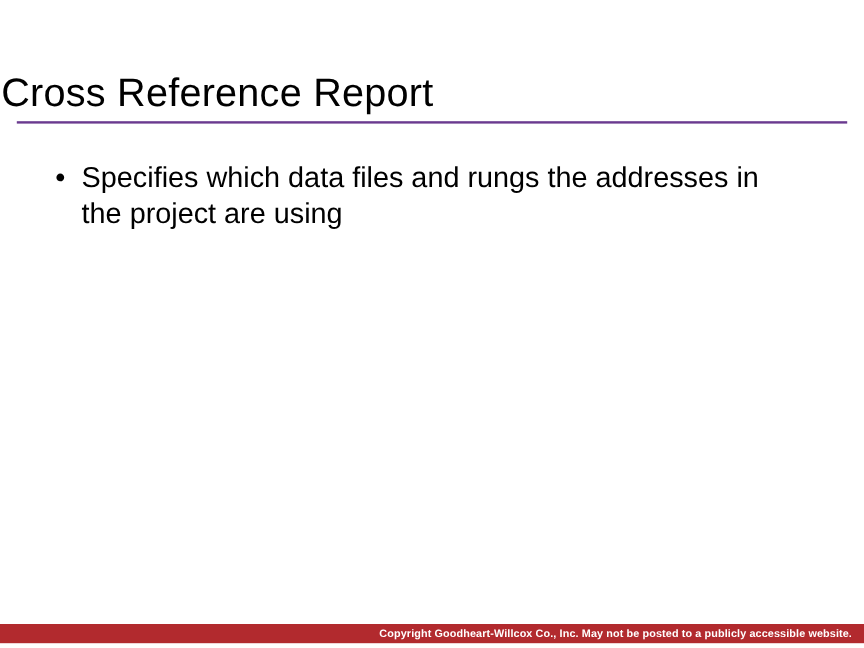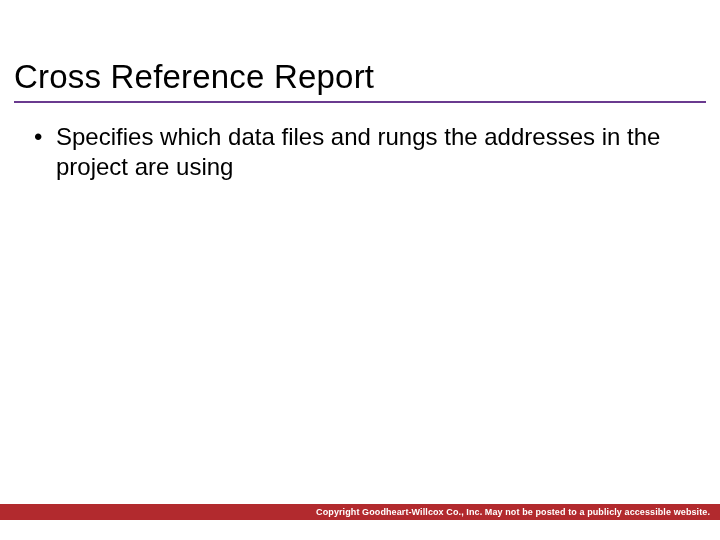--- a/index.html
+++ b/index.html
@@ -13,21 +13,21 @@
     position: relative;
   }
   .slide {
     width: 720px;
     height: 540px;
     position: relative;
     box-sizing: border-box;
   }
   .title {
     position: absolute;
-    left: 14px;
+    left: 1px;
     top: 58px;
     font-size: 33px;
     font-weight: 400;
     color: #000000;
     letter-spacing: 0.2px;
   }
   .title-underline {
     position: absolute;
     left: 14px;
     top: 101px;
@@ -39,40 +39,40 @@
     position: absolute;
     left: 32px;
     top: 122px;
     width: 640px;
     font-size: 24px;
     line-height: 1.25;
     color: #000000;
   }
   .bullets ul {
     list-style: none;
-    margin: 0;
+    margin: 12px;
     padding: 0;
   }
   .bullets li {
     position: relative;
     padding-left: 24px;
     margin-bottom: 4px;
   }
   .bullets li::before {
     content: "•";
     position: absolute;
     left: 2px;
     top: 0;
     font-size: 24px;
     line-height: 1.25;
   }
   .footer-bar {
     position: absolute;
     left: 0;
-    bottom: 20px;
+    bottom: 4px;
     width: 720px;
     height: 16px;
     background: #b22a2e;
     color: #ffffff;
     font-size: 9px;
     font-weight: bold;
     display: flex;
     align-items: center;
     justify-content: flex-end;
     padding-right: 10px;

